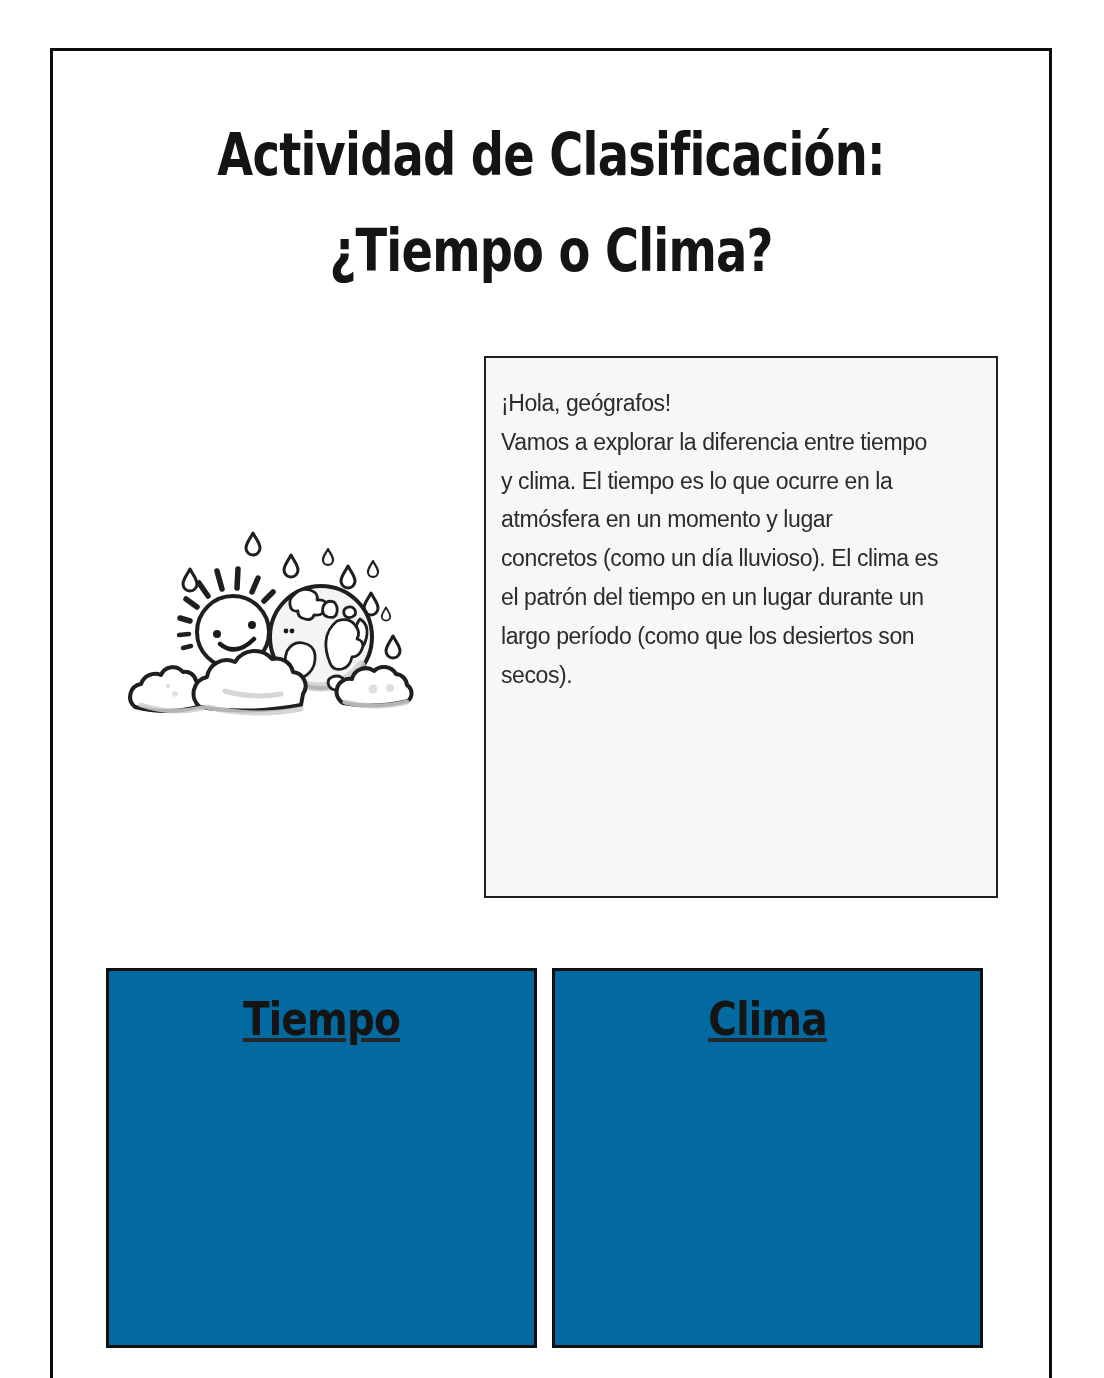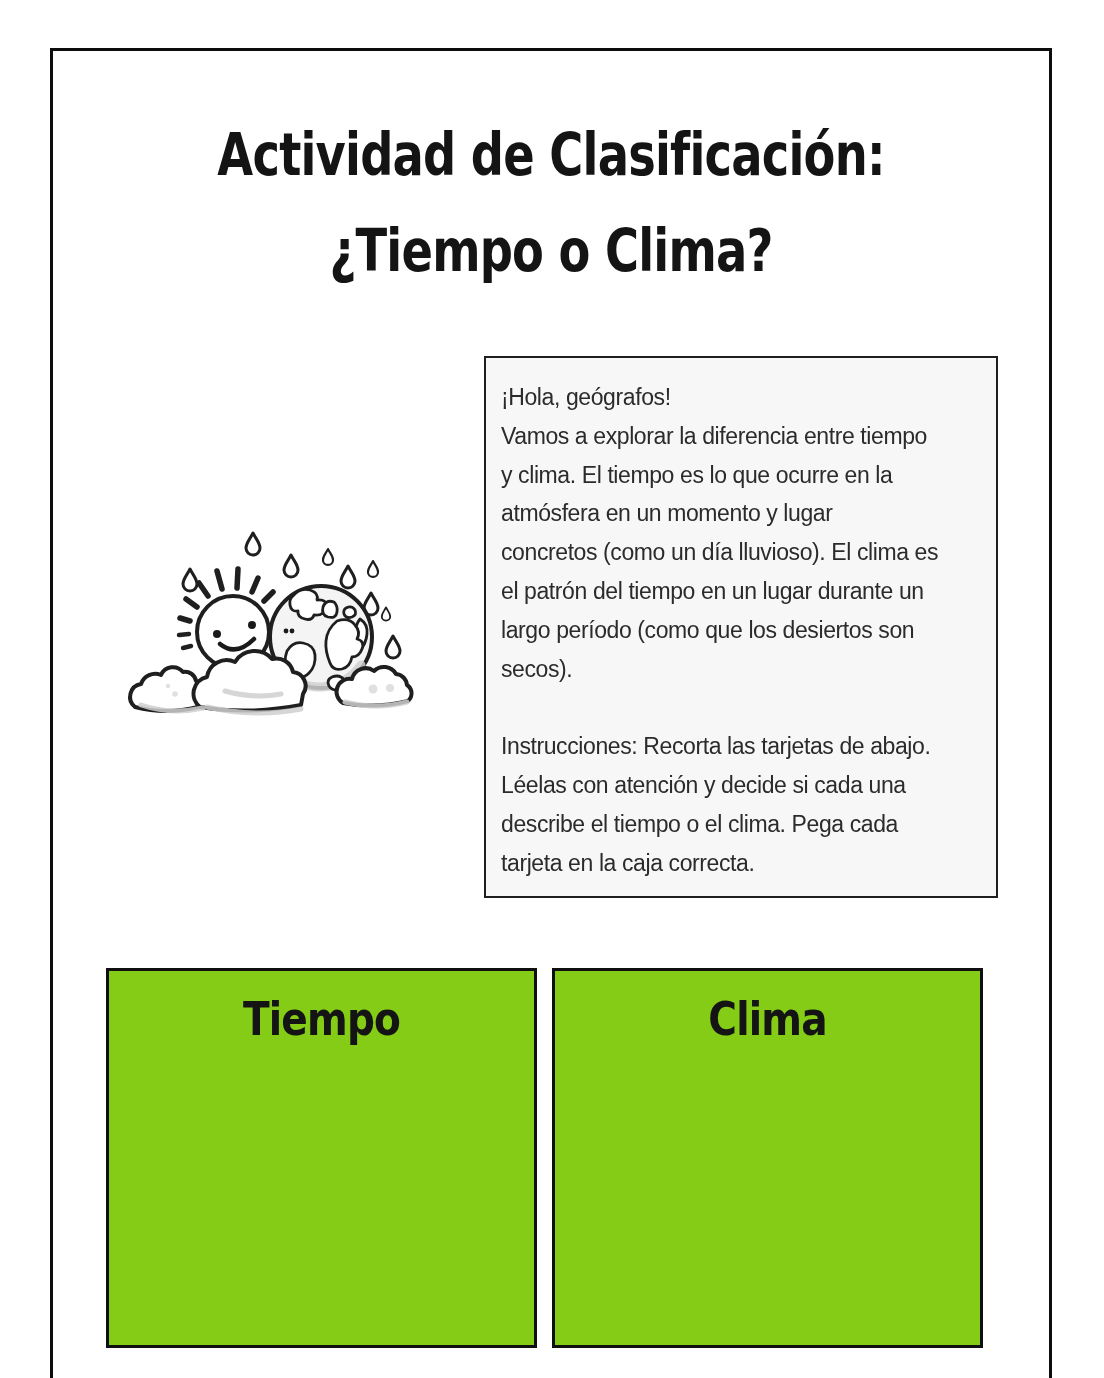--- a/index.html
+++ b/index.html
@@ -56,21 +56,21 @@
 
   .intro-box {
     position: absolute;
     left: 484px;
     top: 356px;
     width: 514px;
     height: 542px;
     box-sizing: border-box;
     border: 2px solid #1f1f1f;
     background: #f7f7f7;
-    padding: 20px 15px;
+    padding: 26px 15px;
     font-size: 23px;
     line-height: 38.8px;
     letter-spacing: -0.4px;
     color: #2b2b2b;
     overflow: hidden;
   }
   .intro-box p {
     margin: 0;
     white-space: pre-line;
   }
@@ -78,21 +78,22 @@
     margin-top: 38.8px;
   }
 
   .sort-box {
     position: absolute;
     top: 968px;
     width: 431px;
     height: 380px;
     box-sizing: border-box;
     border: 3px solid #0f0f0f;
-    background: #84cc16;
+    background: #0369a1;
+    text-decoration: underline;
   }
   .sort-box.tiempo { left: 106px; }
   .sort-box.clima  { left: 552px; }
 
   .box-label {
     margin-top: 22px;
     text-align: center;
     font-family: "DejaVu Sans", sans-serif;
     font-weight: 900;
     font-size: 46px;
@@ -183,24 +184,20 @@
 
 <div class="intro-box">
   <p>¡Hola, geógrafos!</p>
   <p>Vamos a explorar la diferencia entre tiempo
 y clima. El tiempo es lo que ocurre en la
 atmósfera en un momento y lugar
 concretos (como un día lluvioso). El clima es
 el patrón del tiempo en un lugar durante un
 largo período (como que los desiertos son
 secos).</p>
-  <p class="instructions">Instrucciones: Recorta las tarjetas de abajo.
-Léelas con atención y decide si cada una
-describe el tiempo o el clima. Pega cada
-tarjeta en la caja correcta.</p>
 </div>
 
 <div class="sort-box tiempo">
   <div class="box-label">Tiempo</div>
 </div>
 
 <div class="sort-box clima">
   <div class="box-label">Clima</div>
 </div>
 

